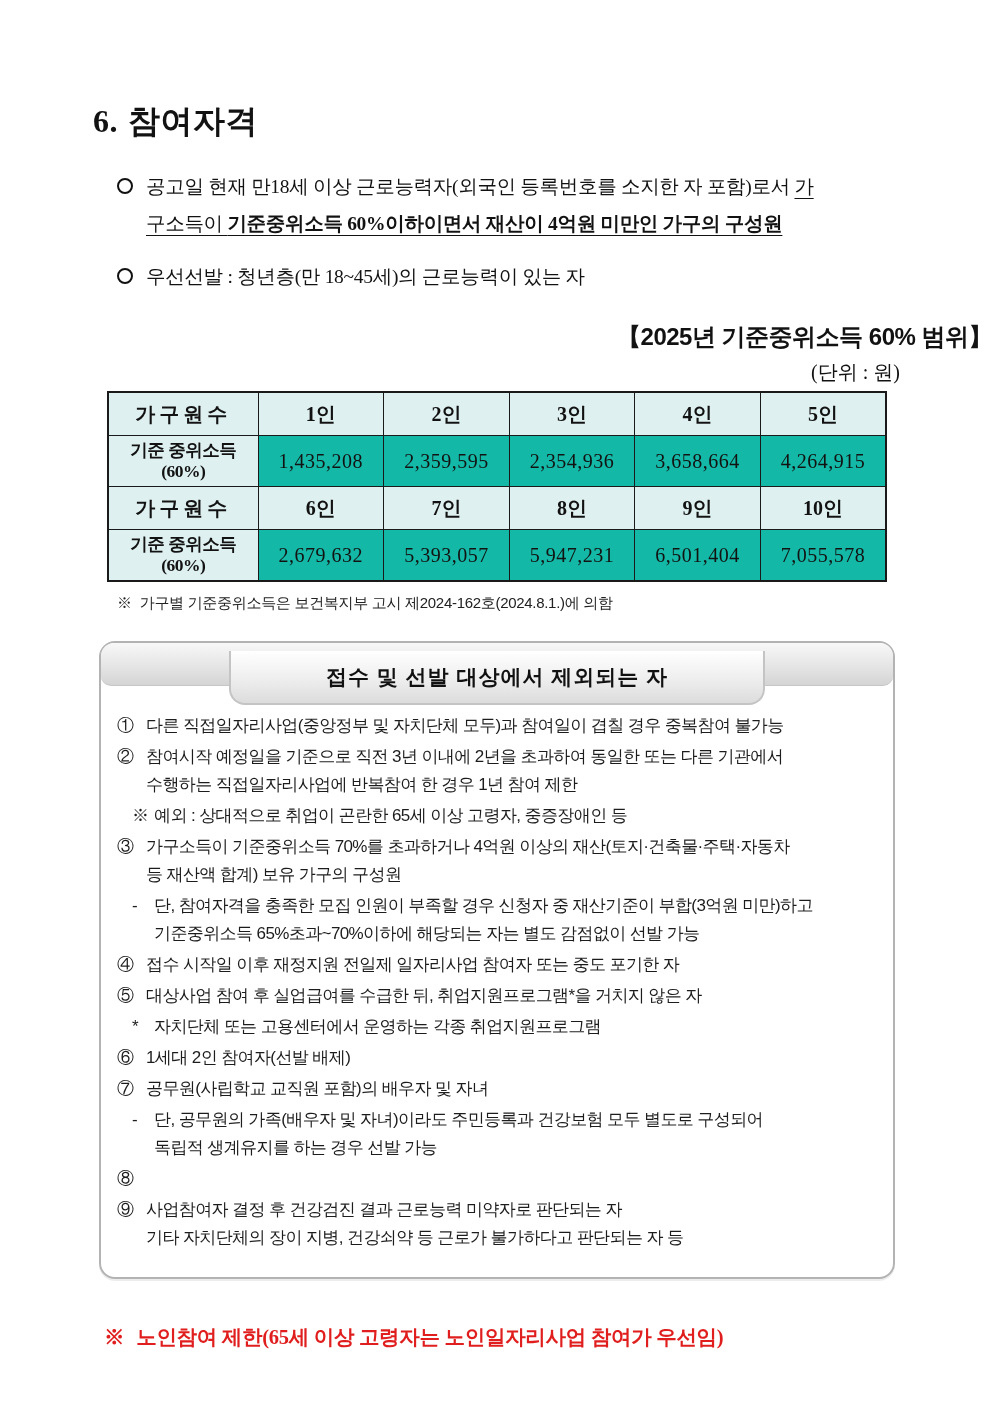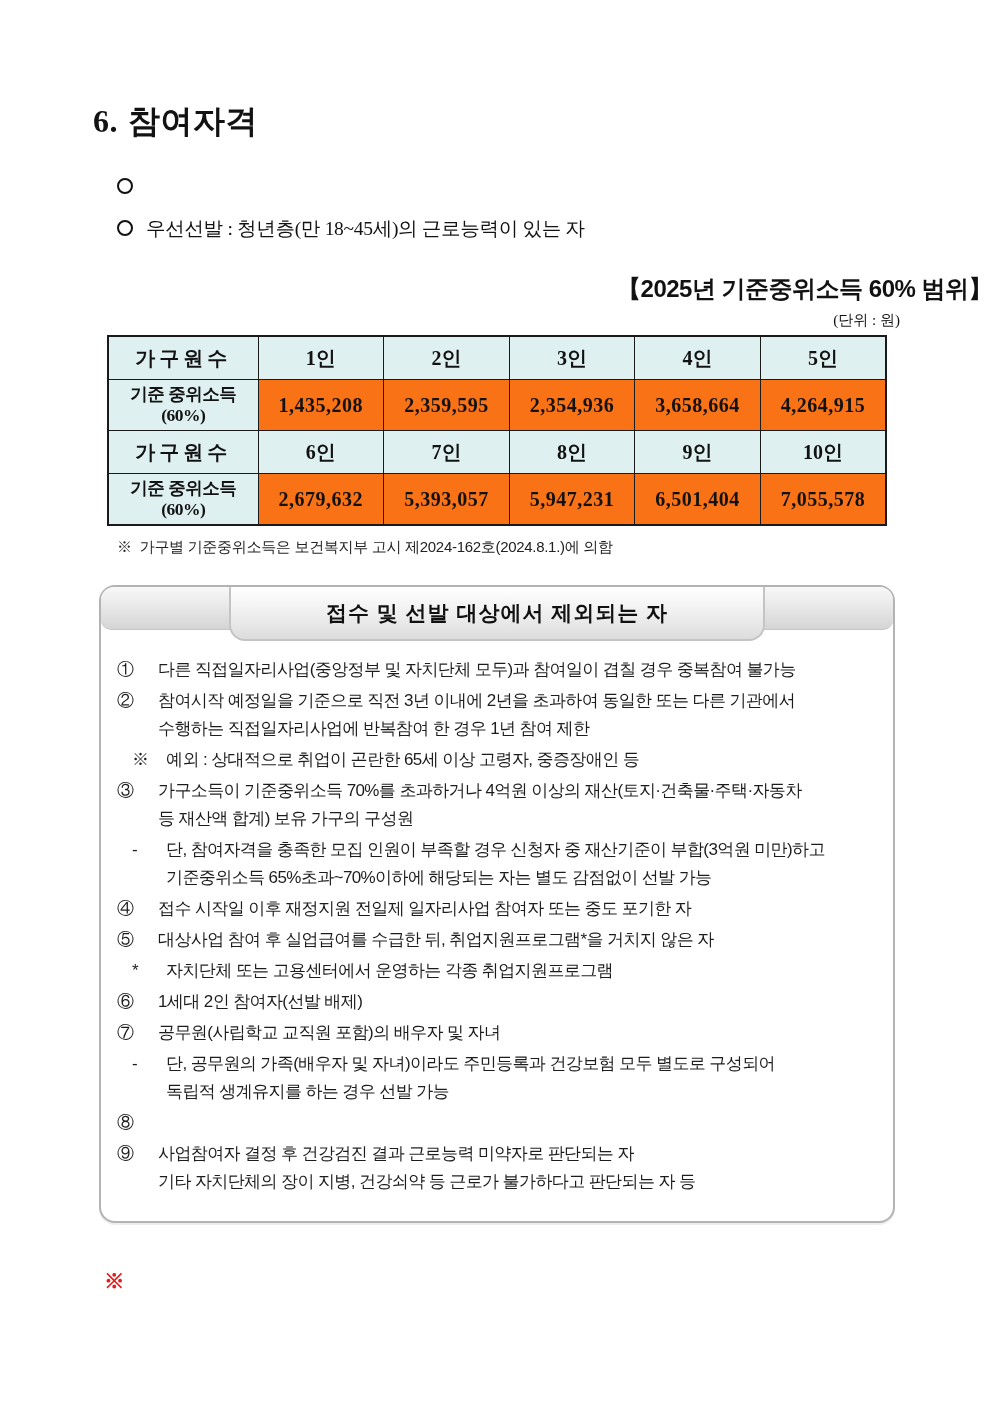--- a/index.html
+++ b/index.html
@@ -22,85 +22,89 @@
     margin:10px 13px 0 0;
   }
   .bullet-text{font-size:19.5px;line-height:37px;letter-spacing:-0.3px;}
   .u{text-decoration:underline;text-underline-offset:5px;}
   .b{font-weight:bold;}
   
   .table-title{
     margin:26px 0 0 0;text-align:right;font-size:24px;font-weight:bold;
     font-family:"Liberation Sans", sans-serif;letter-spacing:-0.5px;
   }
-  .unit-label{width:795px;margin:6px 0 0 105px;text-align:right;font-size:15px;}
+  .unit-label{width:795px;margin:6px 0 0 105px;text-align:right;font-size:20px;}
   
   table.income{
     margin:5px 0 0 107px;width:780px;border-collapse:collapse;
     border:2px solid #1a1a1a;table-layout:fixed;
   }
   table.income th,table.income td{
     border:1.5px solid #1a1a1a;text-align:center;vertical-align:middle;padding:0;
   }
   table.income col.c0{width:150px;}
   table.income th{background:var(--thbg);font-size:20px;font-weight:bold;height:42px;}
   table.income th.rowhead{letter-spacing:4px;}
   table.income th.vhead{font-size:17.5px;line-height:1.2;white-space:pre-line;letter-spacing:-0.5px;height:50px;}
-  table.income td{background:#f97316;font-size:20px;font-weight:bold;height:50px;letter-spacing:0.5px;}
+  table.income td{background:#14b8a6;font-size:20px;font-weight:normal;height:50px;letter-spacing:0.5px;}
   .source-note{
     display:flex;gap:8px;margin:12px 0 0 117px;font-size:15px;
     font-family:"Liberation Sans", sans-serif;color:#222;letter-spacing:-0.3px;
   }
   
   .exclusion-box{
     margin:28px 0 0 99px;width:792px;background:#fff;
     border:2px solid var(--boxborder);border-radius:16px;
     box-shadow:0 2px 0 rgba(0,0,0,0.07);
   }
   .box-header{
     position:relative;height:42px;
     background:linear-gradient(180deg,#f8f8f8 0%,#dedede 75%,#d4d4d4 100%);
     border-radius:13px 13px 10px 10px;border-bottom:1px solid #c6c6c6;
   }
   .box-ribbon{
-    position:absolute;top:0;left:50%;transform:translateX(-50%);
+    position:absolute;top:8px;left:50%;transform:translateX(-50%);
     width:532px;height:52px;
     background:linear-gradient(180deg,#ffffff 0%,#ececec 60%,#dcdcdc 100%);
     border:2px solid #c4c4c4;border-top:none;border-radius:0 0 16px 16px;
     display:flex;align-items:center;justify-content:center;
   }
   .box-title{
     font-family:"Liberation Sans", sans-serif;font-weight:bold;font-size:21px;
     letter-spacing:1px;color:#111;
   }
   .exclusion-list{
     padding:26px 20px 22px 16px;font-family:"Liberation Sans", sans-serif;
     font-size:17px;color:#1c1c1c;
   }
   .item{display:flex;line-height:28px;margin-bottom:3px;}
   .item .marker{flex:0 0 29px;}
-  .item .text{white-space:pre-line;letter-spacing:-0.6px;margin-left:12px;}
+  .item .text{white-space:pre-line;letter-spacing:-0.6px;}
   .item.sub{margin-left:15px;}
   .item.sub .marker{flex:0 0 22px;}
   
   .footer-note{
     display:flex;gap:12px;margin:44px 0 0 104px;
     color:var(--red);font-weight:bold;font-size:20.5px;letter-spacing:-0.3px;
   }
 </style>
 </head>
 <body>
 
 <div class="page">
 
   <h1 class="section-heading"><span class="num">6.</span><span>참여자격</span></h1>
 
   <div class="bullets">
     <div class="bullet">
       <span class="circle-icon"></span>
+      <div class="bullet-text">
+        <span>공고일 현재 만18세 이상 근로능력자(외국인 등록번호를 소지한 자 포함)로서 </span><span class="u">가</span><br>
+        <span class="u"><span>구소득이 </span><span class="b">기준중위소득 60%이하이면서 재산이 4억원 미만인 가구의 구성원</span></span>
+      </div>
     </div>
     <div class="bullet">
       <span class="circle-icon"></span>
       <div class="bullet-text">우선선발 : 청년층(만 18~45세)의 근로능력이 있는 자</div>
     </div>
   </div>
 
   <div class="table-title">【2025년 기준중위소득 60% 범위】</div>
   <div class="unit-label">(단위 : 원)</div>
 
@@ -217,15 +221,16 @@
         <div class="item main">
           <span class="marker">⑨</span>
           <span class="text">사업참여자 결정 후 건강검진 결과 근로능력 미약자로 판단되는 자
 기타 자치단체의 장이 지병, 건강쇠약 등 근로가 불가하다고 판단되는 자 등</span>
         </div>
       </div>
   </div>
 
   <div class="footer-note">
     <span>※</span>
+    <span>노인참여 제한(65세 이상 고령자는 노인일자리사업 참여가 우선임)</span>
   </div>
 
 </div>
 
 </body></html>

